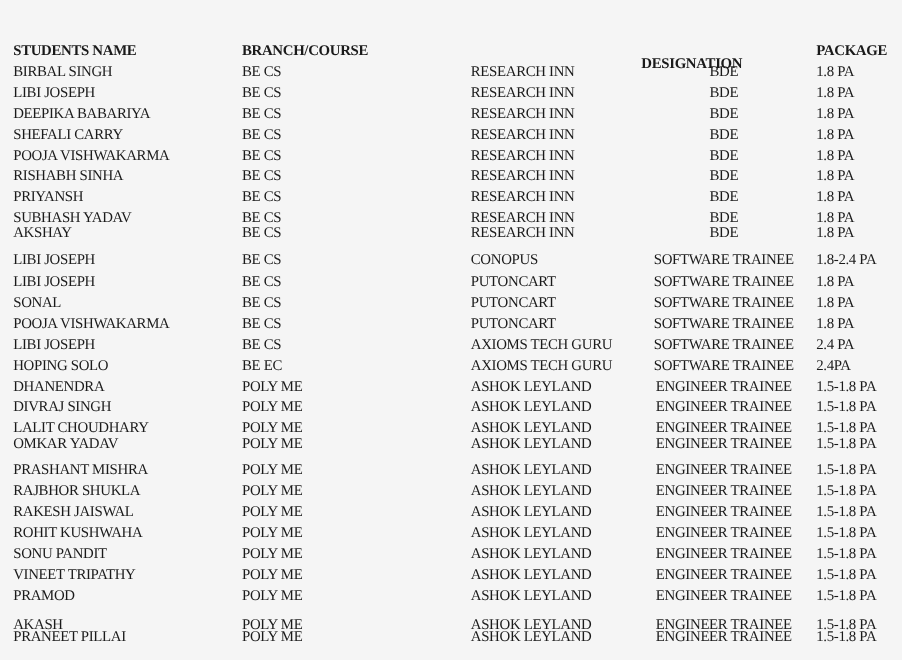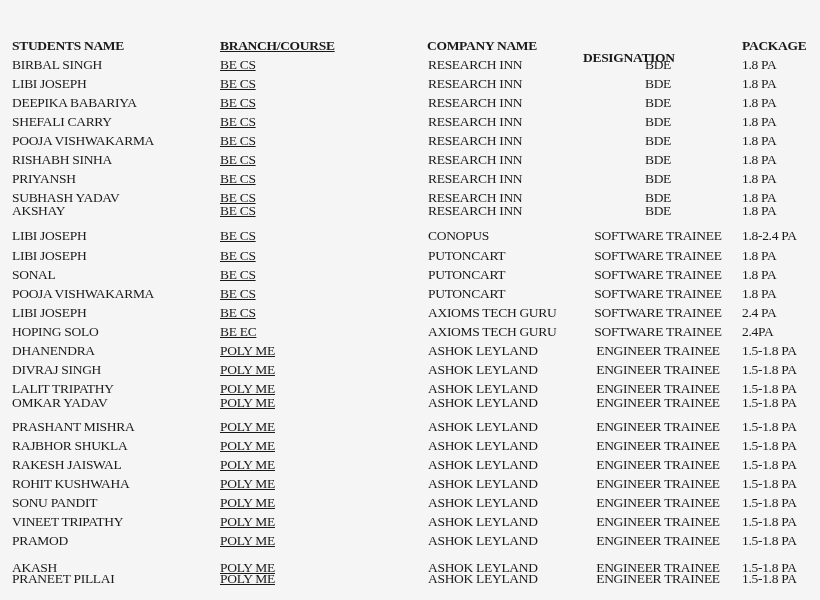--- a/index.html
+++ b/index.html
@@ -35,36 +35,35 @@
     .row.header {
       font-weight: bold;
       font-size: 13.5px;
     }
     .cell {
       position: absolute;
       top: 0;
       white-space: nowrap;
     }
     .c-name { left: 12px; }
-    .c-branch { left: 220px; text-decoration: underline; }
+    .c-branch { left: 220px; }
     .c-company { left: 428px; }
     .c-desig { left: 578px; width: 160px; text-align: center; }
     .c-pkg { left: 742px; width: 78px; overflow: hidden; }
     .header .c-company { left: 427px; }
     .header .c-desig { left: 583px; width: auto; text-align: left; margin-top: 12px; }
     .header .c-pkg { left: 742px; }
   </style>
 </head>
 <body>
 
 <div class="sheet">
   <div class="row header" style="top:36px;">
     <span class="cell c-name">STUDENTS NAME</span>
     <span class="cell c-branch">BRANCH/COURSE</span>
-    <span class="cell c-company">COMPANY NAME</span>
     <span class="cell c-desig">DESIGNATION</span>
     <span class="cell c-pkg">PACKAGE</span>
   </div>
   <div id="rows">
       <div class="row" style="top: 55px;">
         <span class="cell c-name">BIRBAL SINGH</span>
         <span class="cell c-branch">BE CS</span>
         <span class="cell c-company">RESEARCH INN</span>
         <span class="cell c-desig">BDE</span>
         <span class="cell c-pkg">1.8 PA</span>
@@ -175,21 +174,21 @@
         <span class="cell c-pkg">1.5-1.8 PA</span>
       </div>
       <div class="row" style="top: 359.8px;">
         <span class="cell c-name">DIVRAJ SINGH</span>
         <span class="cell c-branch">POLY ME</span>
         <span class="cell c-company">ASHOK  LEYLAND</span>
         <span class="cell c-desig">ENGINEER TRAINEE</span>
         <span class="cell c-pkg">1.5-1.8 PA</span>
       </div>
       <div class="row" style="top: 378.85px;">
-        <span class="cell c-name">LALIT  TRIPATHY</span>
+        <span class="cell c-name">LALIT  CHOUDHARY</span>
         <span class="cell c-branch">POLY ME</span>
         <span class="cell c-company">ASHOK  LEYLAND</span>
         <span class="cell c-desig">ENGINEER TRAINEE</span>
         <span class="cell c-pkg">1.5-1.8 PA</span>
       </div>
       <div class="row" style="top: 393px;">
         <span class="cell c-name">OMKAR YADAV</span>
         <span class="cell c-branch">POLY ME</span>
         <span class="cell c-company">ASHOK  LEYLAND</span>
         <span class="cell c-desig">ENGINEER TRAINEE</span>

